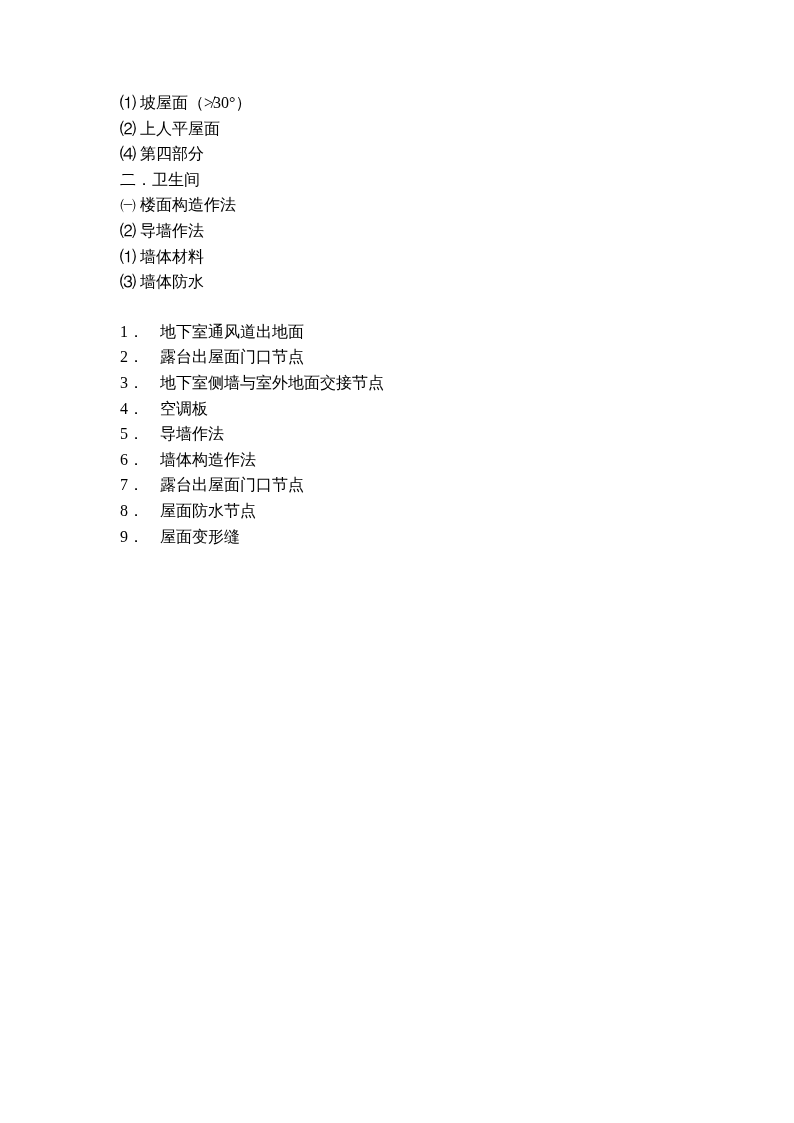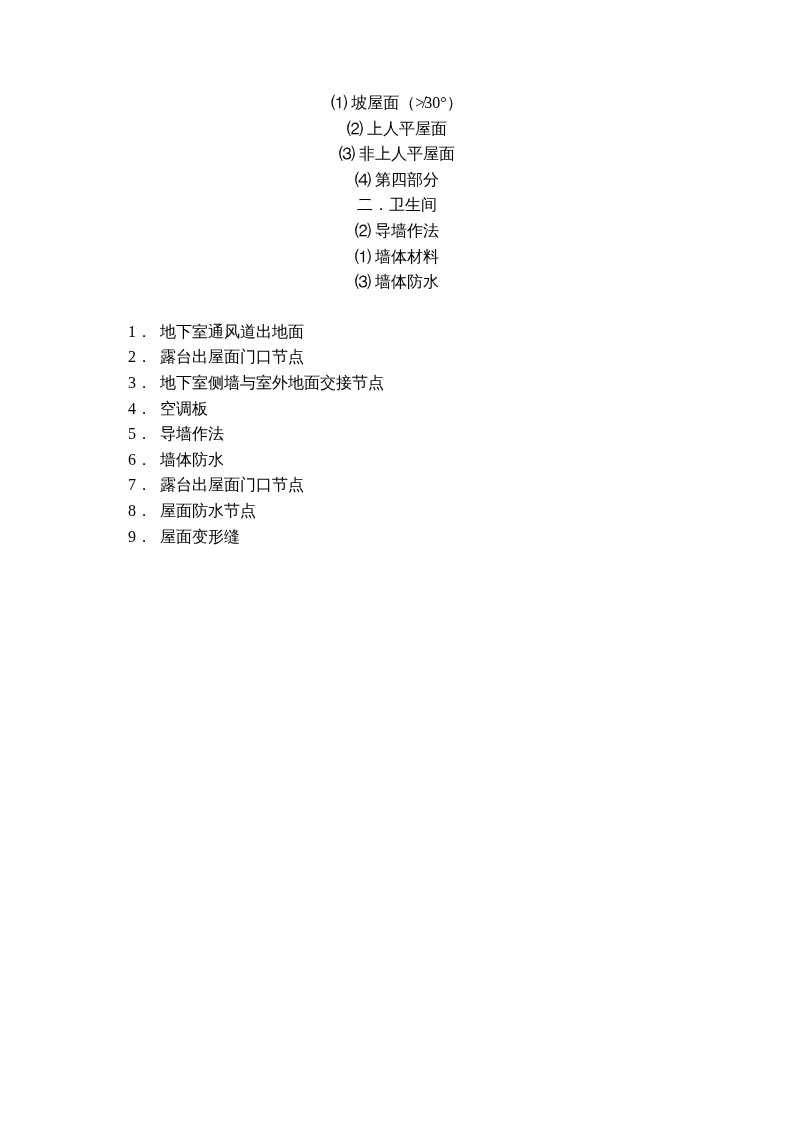--- a/index.html
+++ b/index.html
@@ -1,19 +1,18 @@
 <!DOCTYPE html>
 <html><head>
   <meta charset="utf-8">
   <style>
     * {
       margin: 0;
       padding: 0;
       box-sizing: border-box;
-      text-align: center;
     }
     body {
       width: 794px;
       height: 1123px;
       background: #ffffff;
       font-family: "SimSun", "宋体", serif;
       font-size: 16px;
       color: #000000;
       padding: 90px 120px;
       line-height: 1.6;
@@ -30,23 +29,23 @@
     .spacer {
       height: 24px;
     }
   </style>
 </head>
 <body>
 
 <div>
   <div class="line">⑴ 坡屋面（≯30°）</div>
   <div class="line">⑵ 上人平屋面</div>
-  <div class="line">⑶ 非上人平屋面</div>
   <div class="line">⑷ 第四部分</div>
   <div class="line">二．卫生间</div>
+  <div class="line">㈠ 楼面构造作法</div>
   <div class="line">⑵ 导墙作法</div>
   <div class="line">⑴ 墙体材料</div>
   <div class="line">⑶ 墙体防水</div>
 
   <div class="spacer"></div>
 
 
   <div class="numbered-item">
     <span class="num">1．</span>
     <span>地下室通风道出地面</span>
@@ -62,21 +61,21 @@
   <div class="numbered-item">
     <span class="num">4．</span>
     <span>空调板</span>
   </div>
   <div class="numbered-item">
     <span class="num">5．</span>
     <span>导墙作法</span>
   </div>
   <div class="numbered-item">
     <span class="num">6．</span>
-    <span>墙体防水</span>
+    <span>墙体构造作法</span>
   </div>
   <div class="numbered-item">
     <span class="num">7．</span>
     <span>露台出屋面门口节点</span>
   </div>
   <div class="numbered-item">
     <span class="num">8．</span>
     <span>屋面防水节点</span>
   </div>
   <div class="numbered-item">

